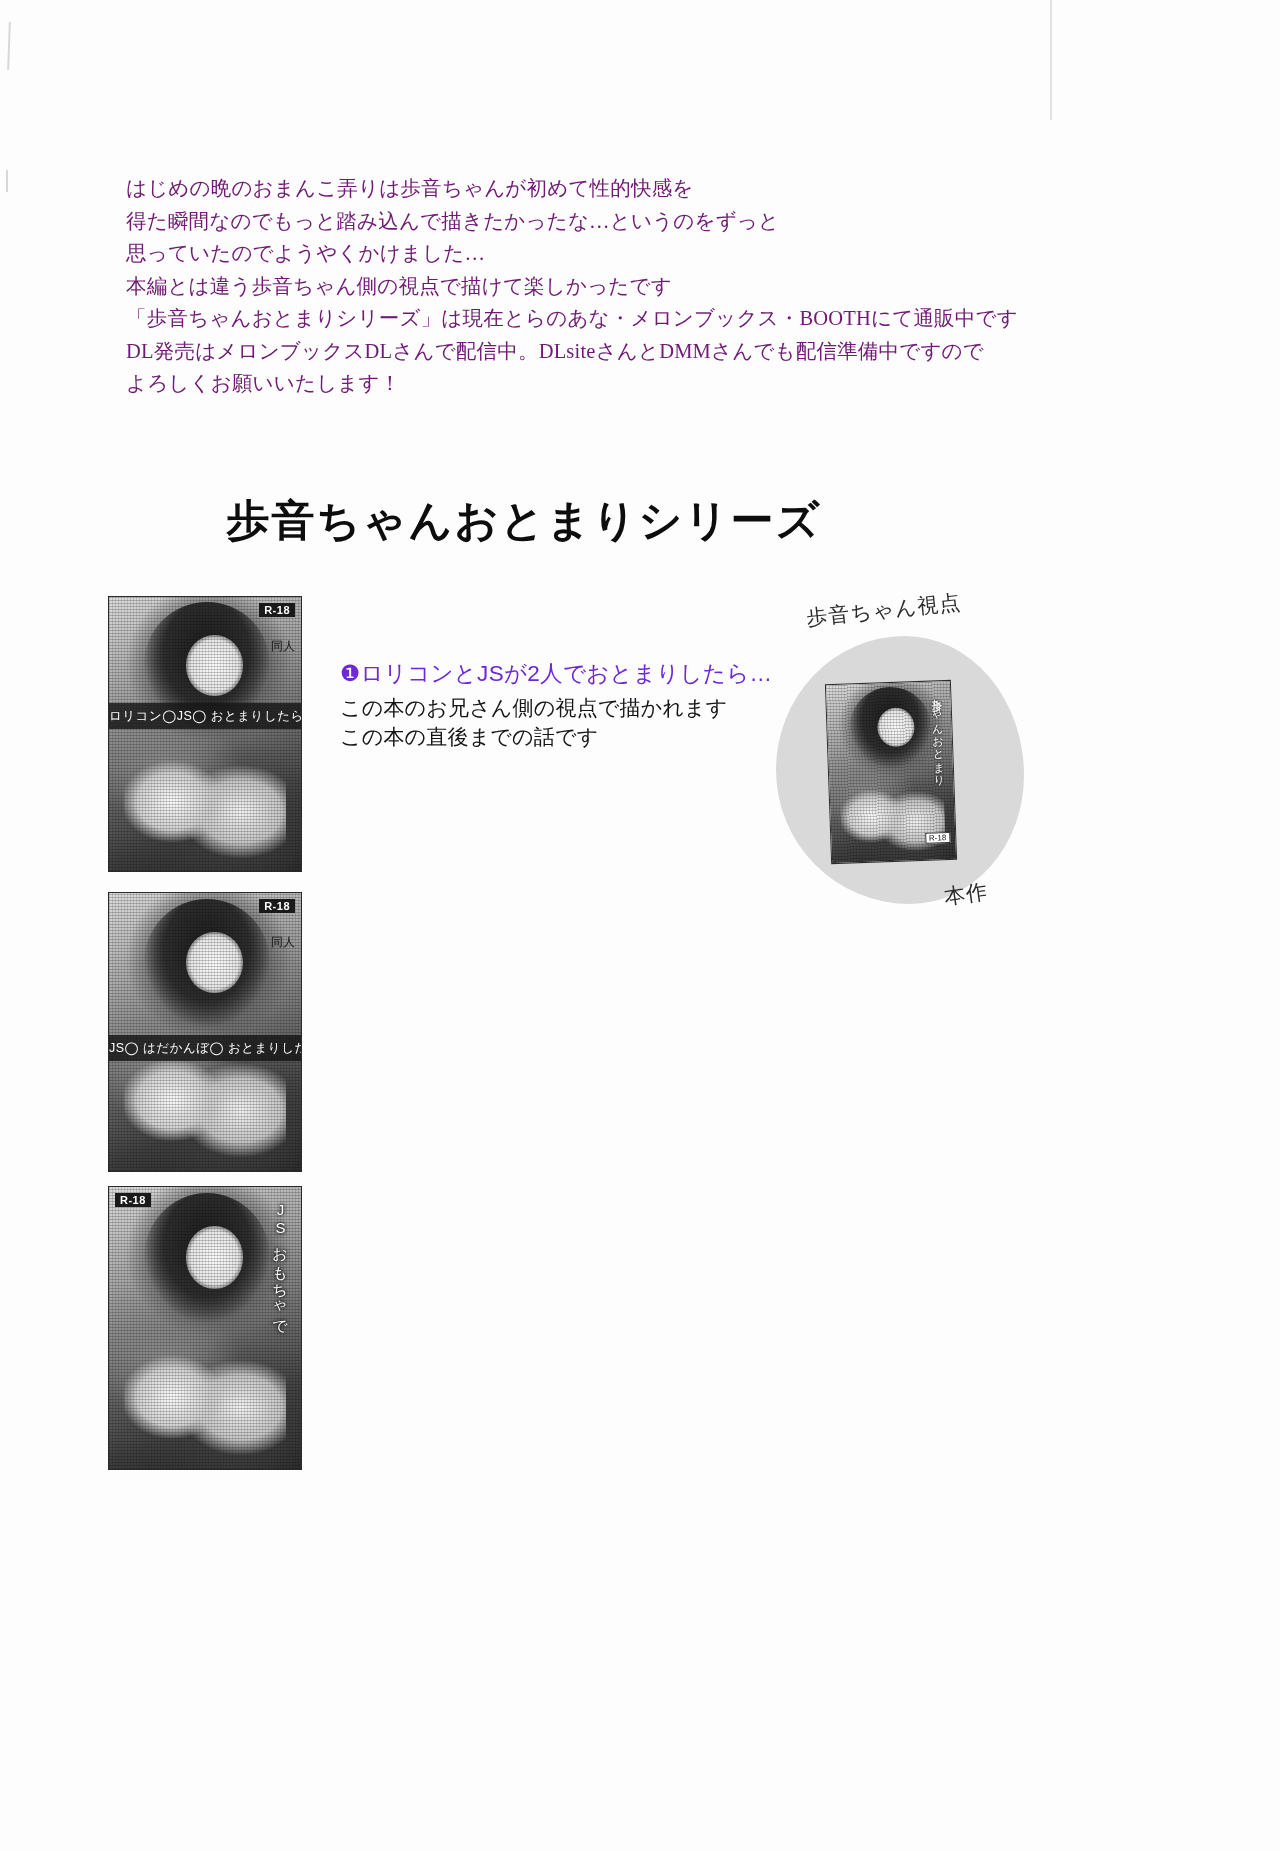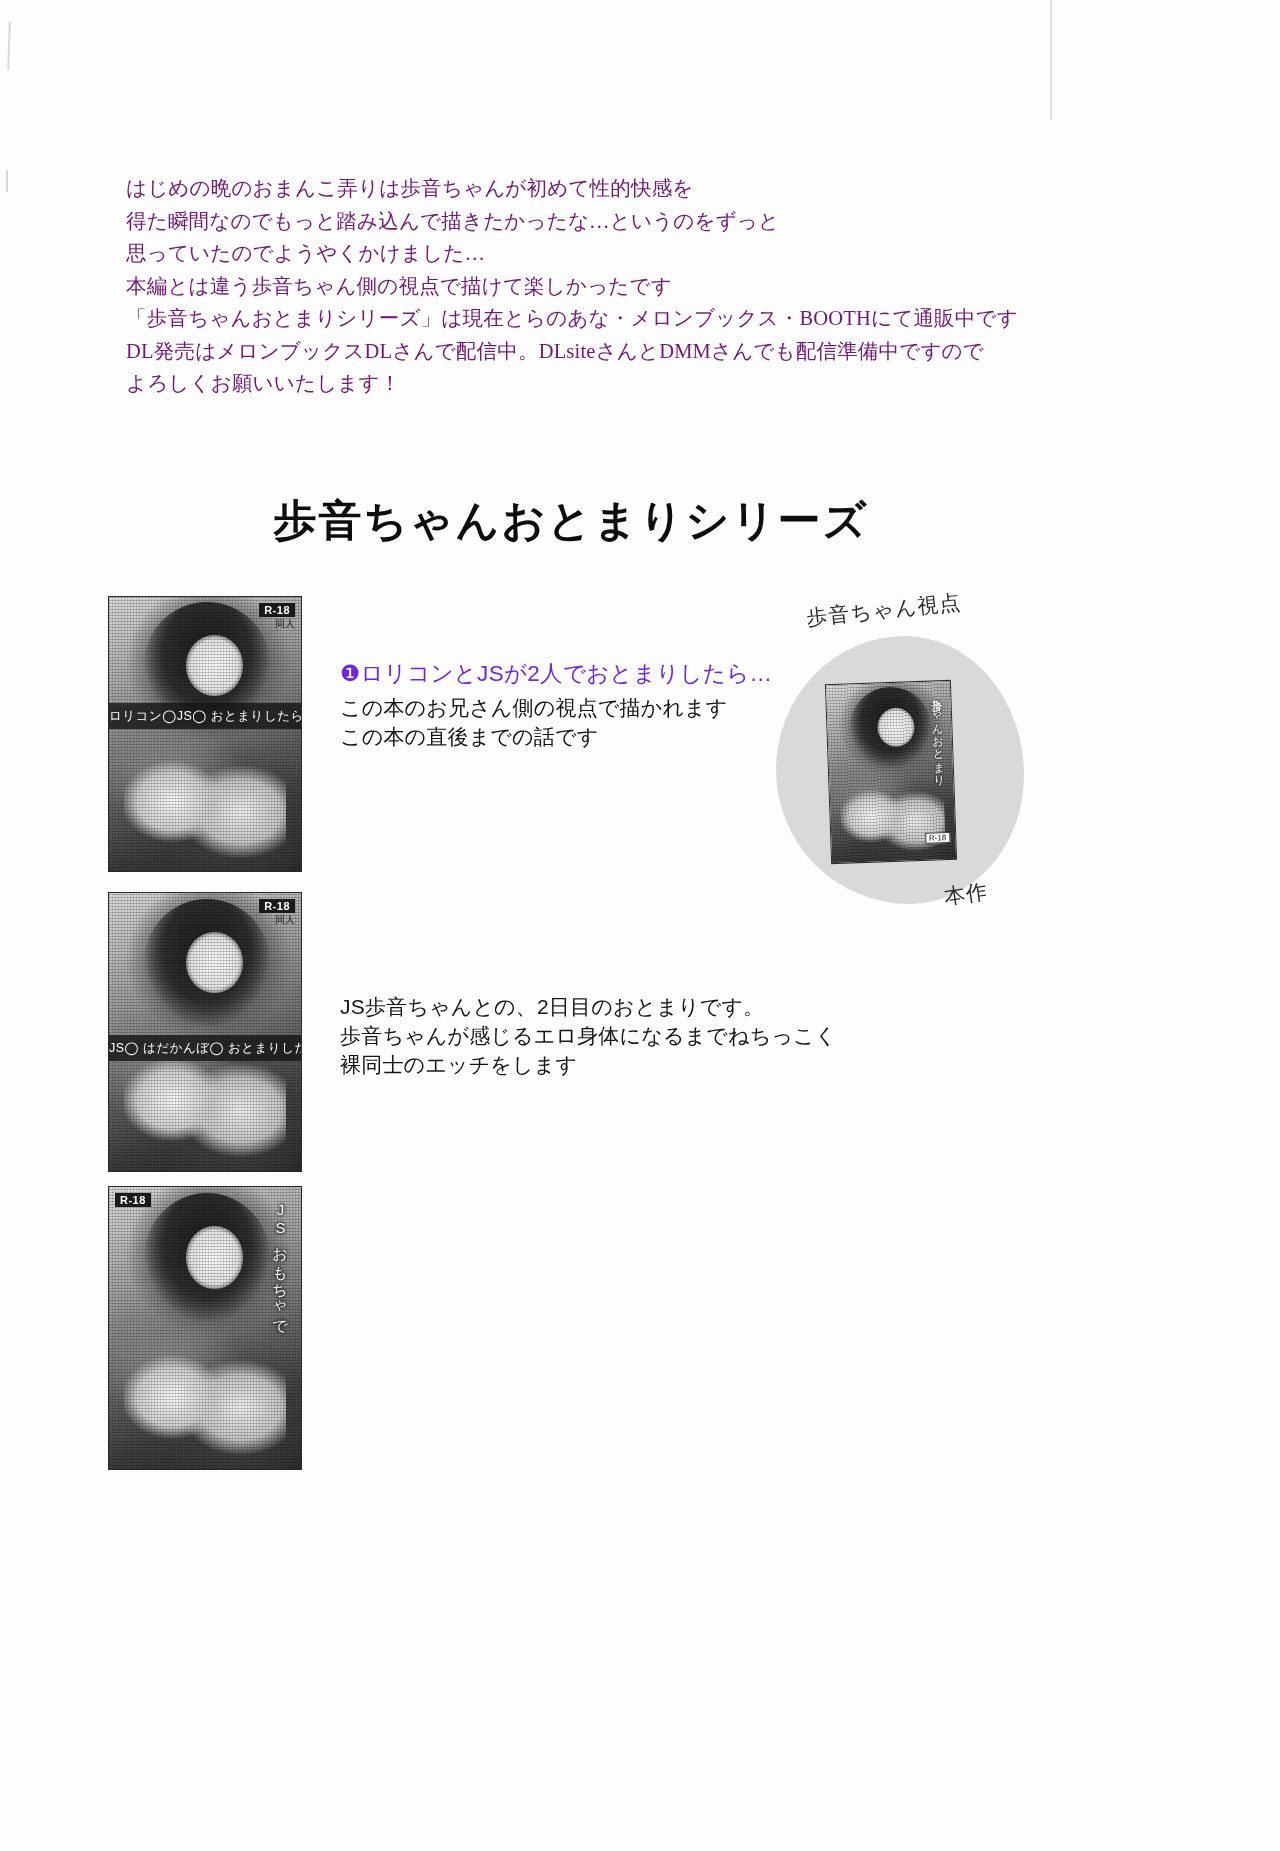--- a/index.html
+++ b/index.html
@@ -46,21 +46,20 @@
     position: absolute;
     left: 0;
     top: 492px;
     width: 1048px;
     text-align: center;
     font-family: "Liberation Sans", sans-serif;
     font-weight: bold;
     font-size: 43px;
     letter-spacing: 2px;
     color: #0d0d0d;
-    margin-left: 47px;
   }
 
   .entry {
     position: absolute;
     left: 108px;
     width: 1070px;
   }
   .entry-1 { top: 596px; }
   .entry-2 { top: 892px; }
   .entry-3 { top: 1186px; }
@@ -165,23 +164,23 @@
     background: #1a1a1a;
     color: #fff;
     padding: 1px 5px;
     letter-spacing: 0.5px;
   }
   .r18-tr { right: 6px; top: 6px; }
   .r18-tl { left: 6px; top: 6px; }
   .r18-sub {
     position: absolute;
     right: 6px;
-    top: 20px;
-    font-family: "Liberation Sans", sans-serif;
-    font-size: 10px;
+    top: 41px;
+    font-family: "Liberation Sans", sans-serif;
+    font-size: 12px;
     color: #1a1a1a;
     letter-spacing: 0;
   }
 
   
   .desc {
     position: absolute;
     left: 232px;
   }
   .desc-head {
@@ -324,23 +323,20 @@
       <div class="cover-art">
         <div class="cover-hair"></div>
         <div class="cover-face"></div>
         <div class="cover-body"></div>
       </div>
       <div class="r18 r18-tr">R-18</div>
       <div class="r18-sub">同人</div>
       <div class="cover-band band-2">JS◯ はだかんぼ◯ おとまりしたら…</div>
     </div>
     <div class="desc desc-2">
-      <div class="desc-body">JS歩音ちゃんとの、2日目のおとまりです。
-歩音ちゃんが感じるエロ身体になるまでねちっこく
-裸同士のエッチをします</div>
     </div>
   </div>
 
   <div class="entry entry-3">
     <div class="cover cover-3">
       <div class="cover-art">
         <div class="cover-hair"></div>
         <div class="cover-face"></div>
         <div class="cover-body"></div>
       </div>

